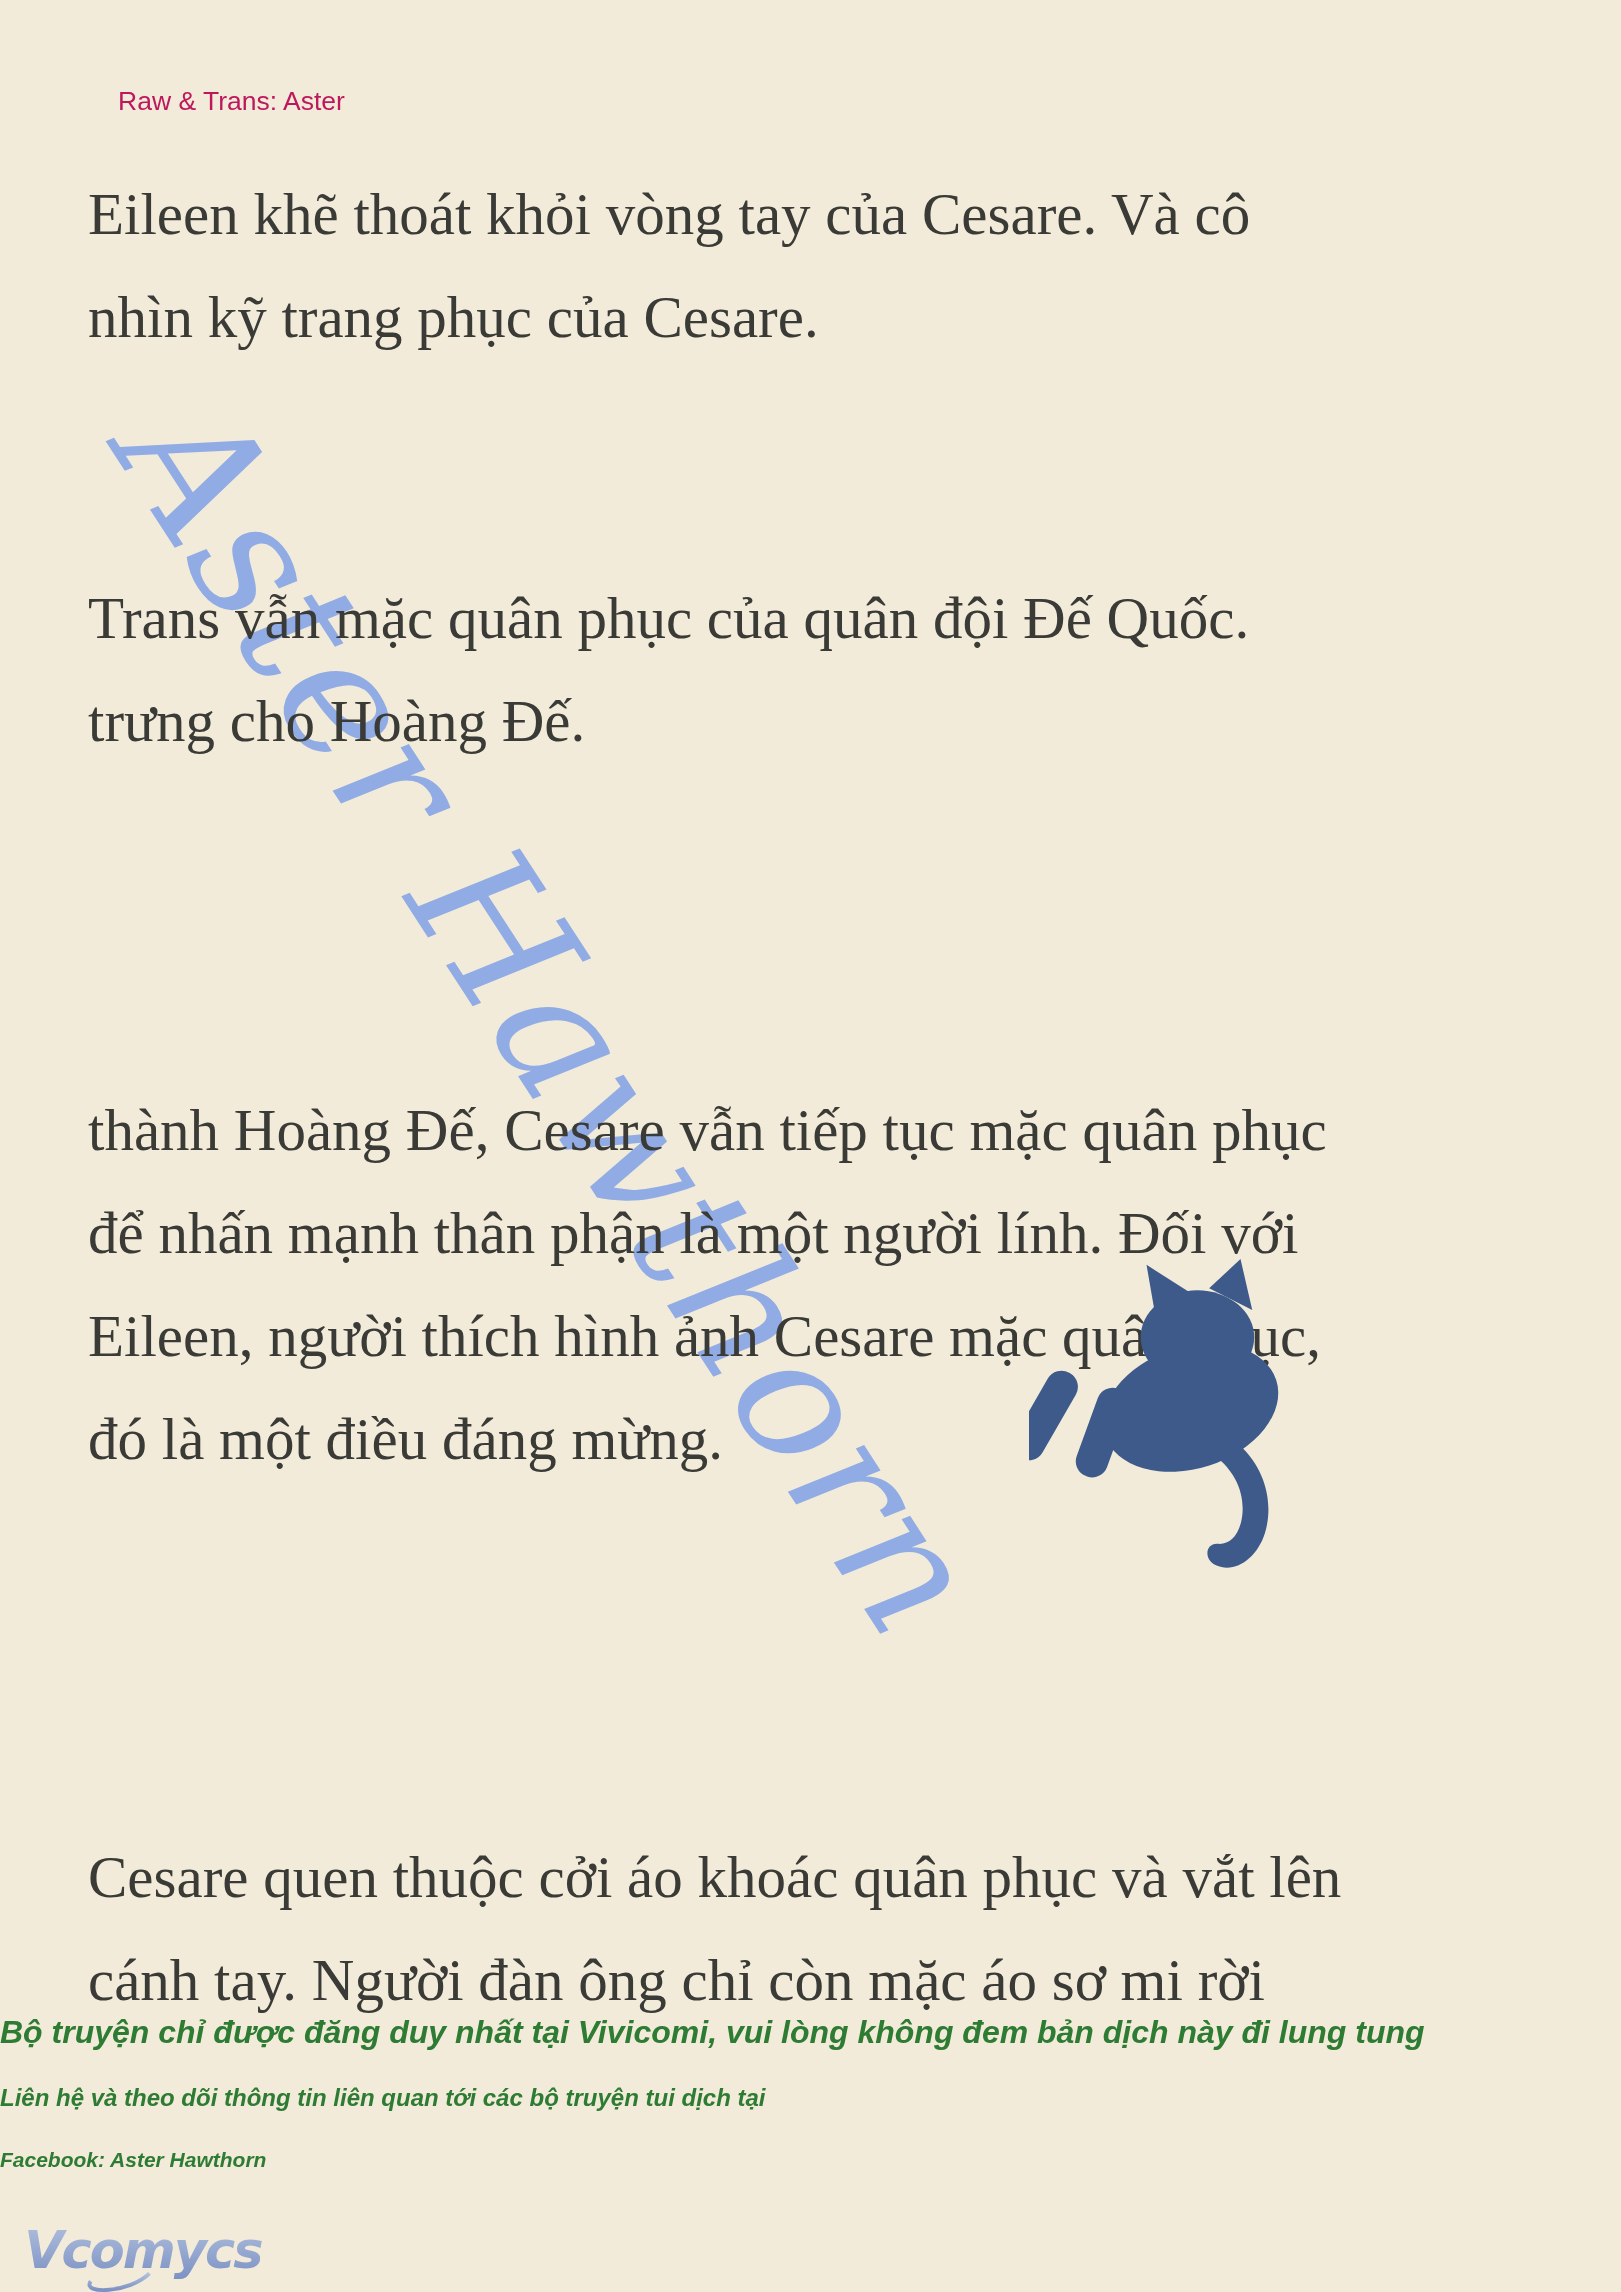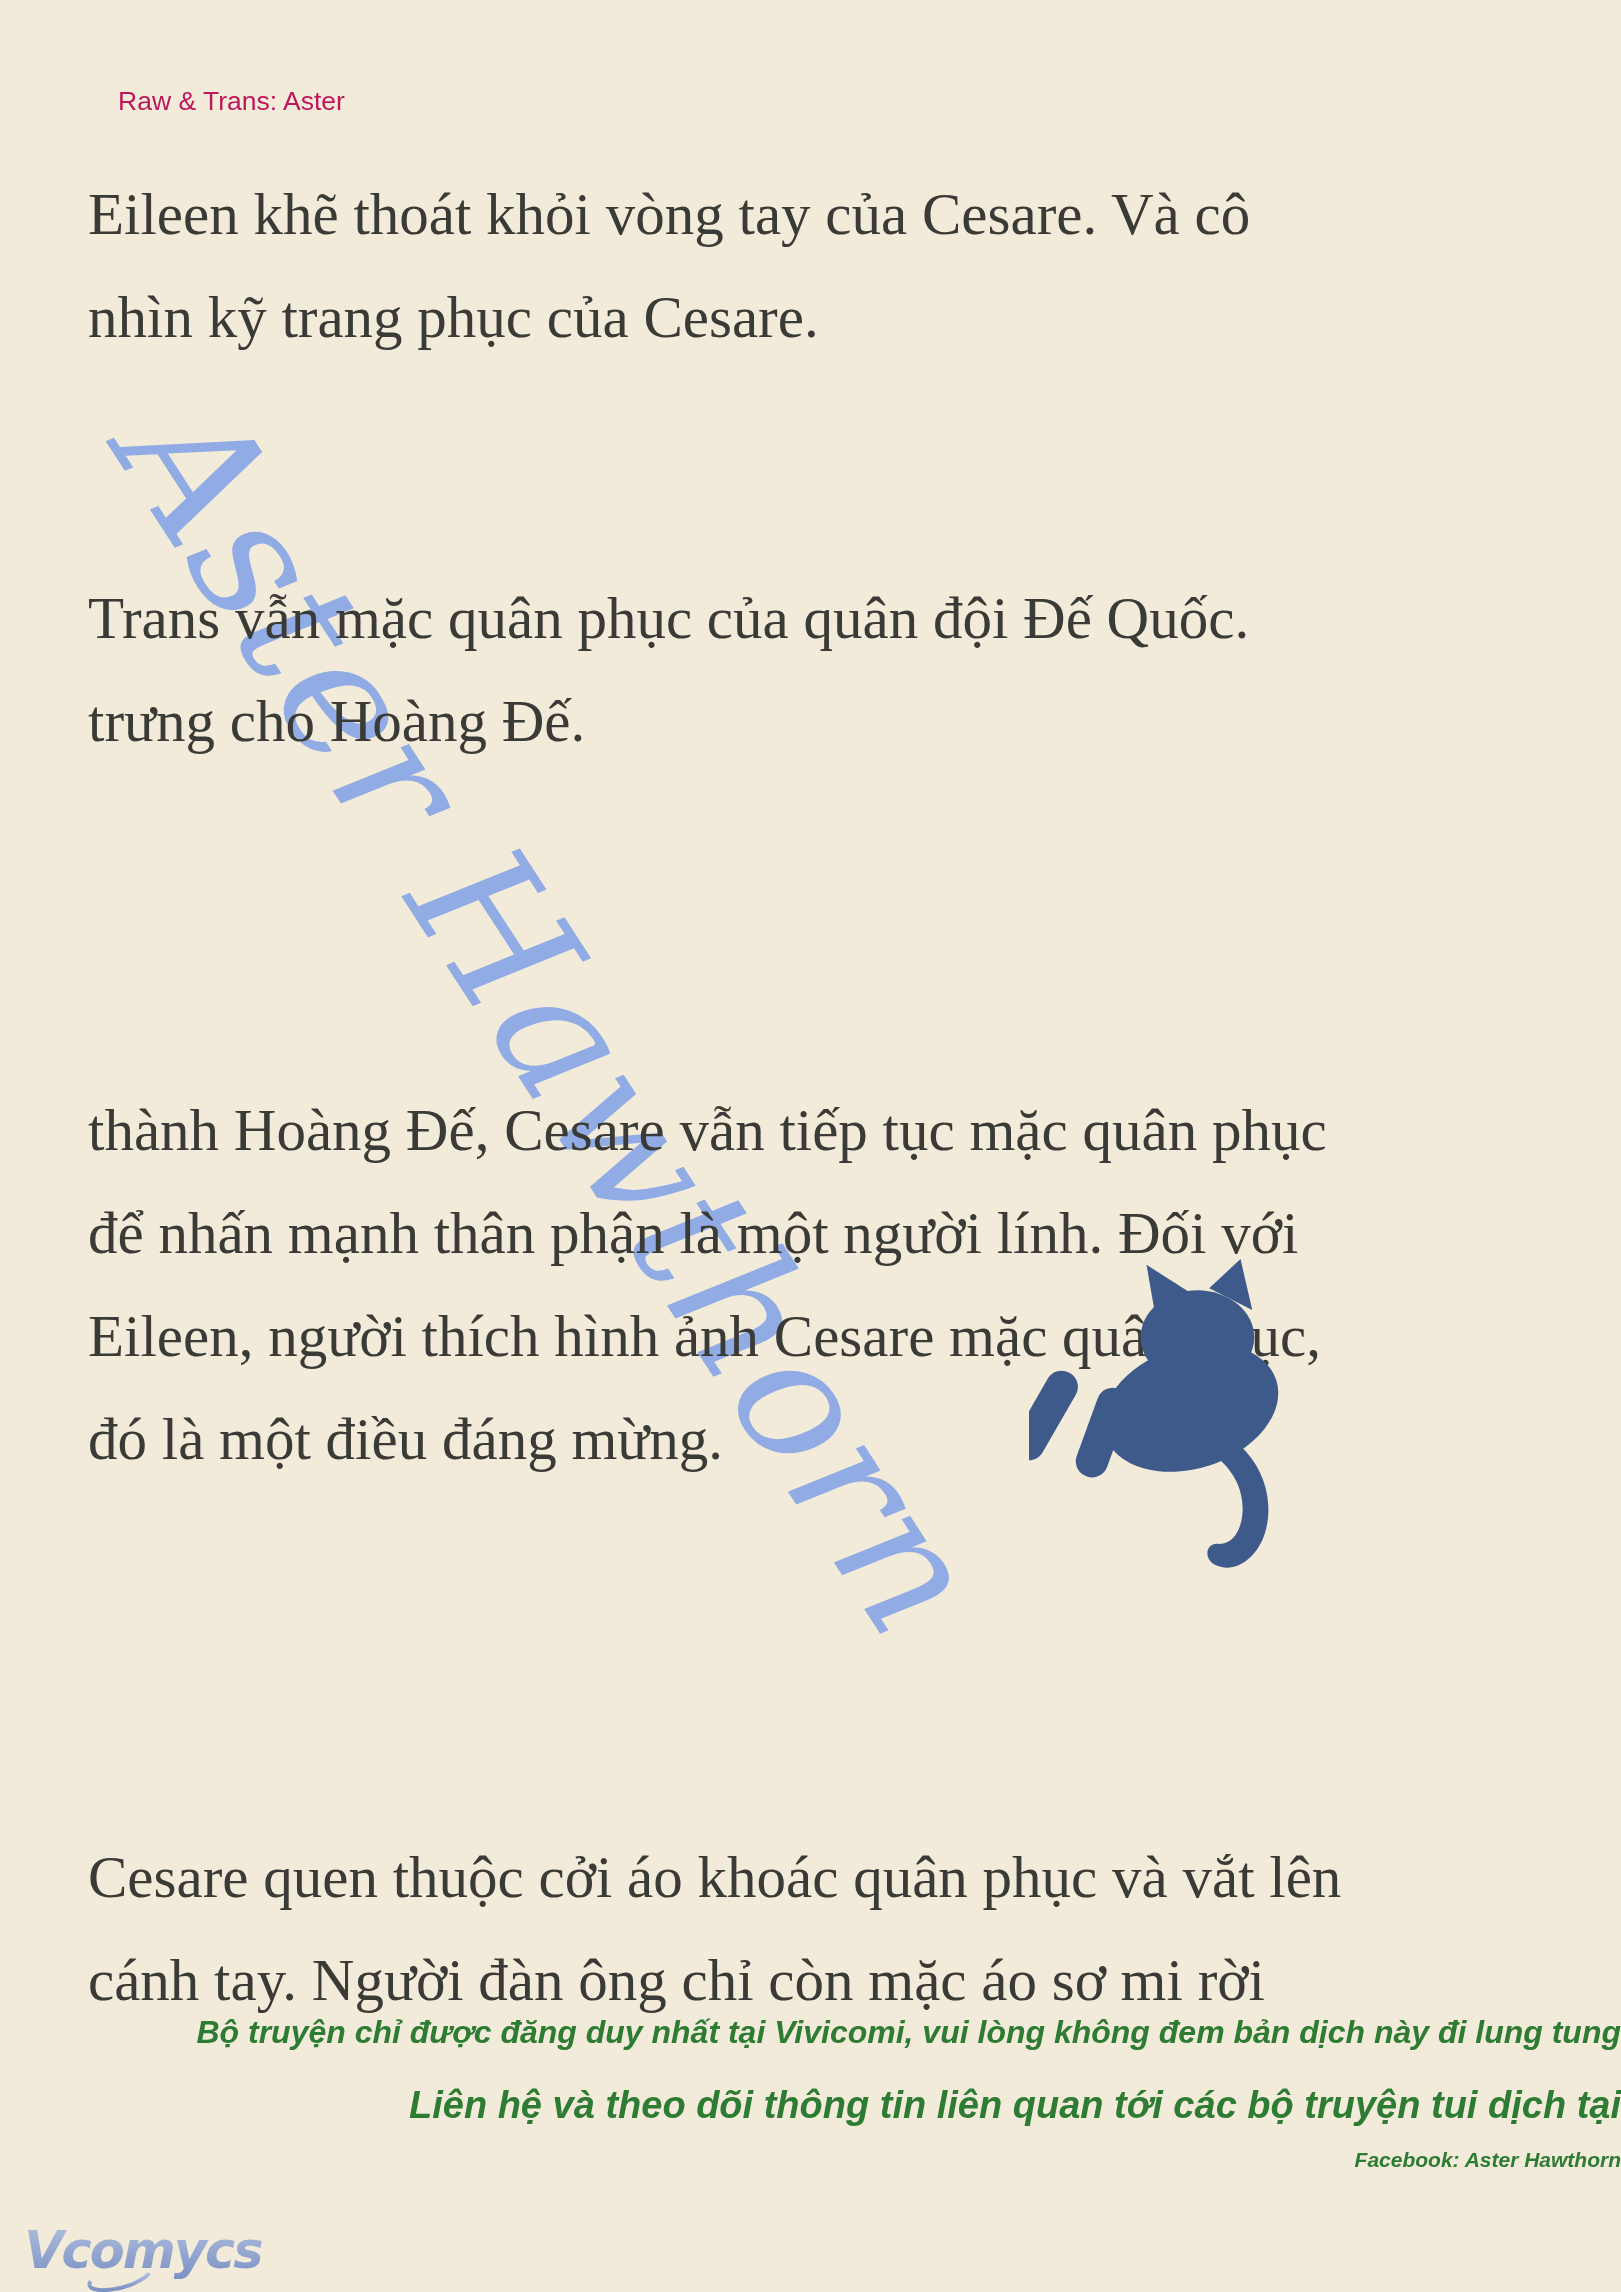--- a/index.html
+++ b/index.html
@@ -45,29 +45,29 @@
   .para span{display:block; white-space:nowrap;}
   .cat{
     position:absolute;
     left:1029px; top:1259px;
     width:284px; height:323px;
     z-index:3;
   }
   .footer-line{
     position:absolute;
     left:0; width:1621px;
-    text-align:right;
+    text-align:left;
     font-family:"Liberation Sans", sans-serif;
     font-weight:bold;
     font-style:italic;
     color:#2e7b33;
     z-index:4;
   }
   .footer-1{top:2014px; font-size:32px;}
-  .footer-2{top:2084px; font-size:38px;}
+  .footer-2{top:2084px; font-size:24px;}
   .footer-3{top:2148px; font-size:21px;}
   .logo{
     position:absolute;
     left:21.6px; top:2203px;
     width:245px; height:90px;
     opacity:0.75;
     z-index:4;
   }
 </style>
 </head>

